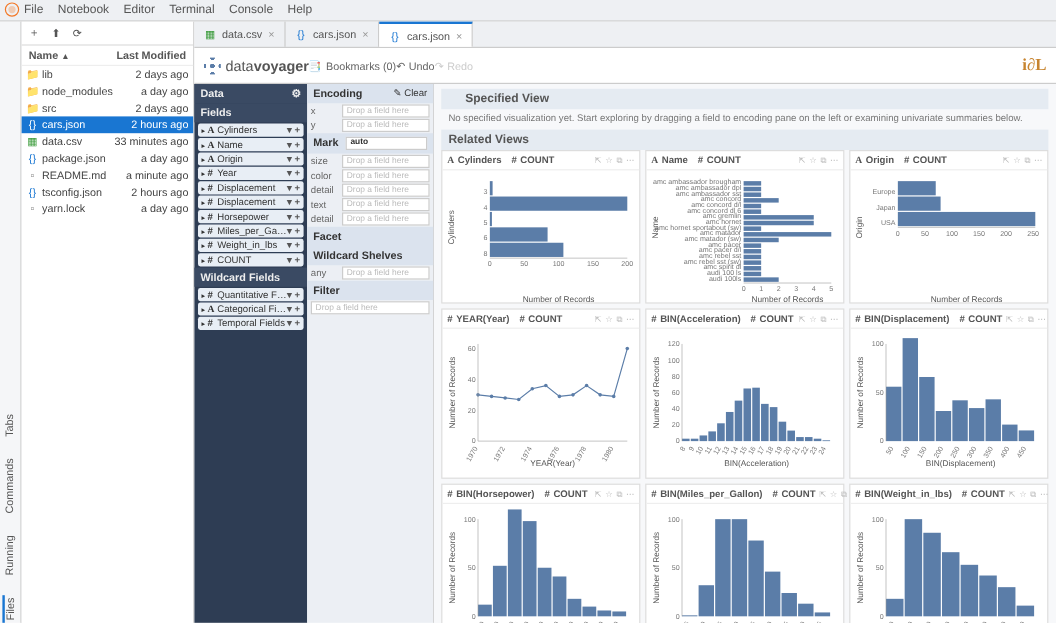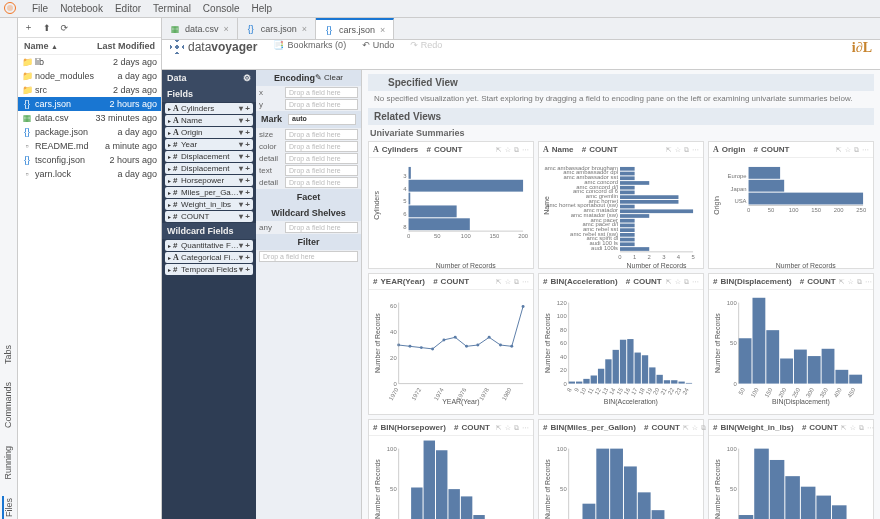--- a/index.html
+++ b/index.html
@@ -1,17 +1,17 @@
 <!DOCTYPE html>
 <html><head>
 <meta charset="utf-8">
 <style>
   * { box-sizing: border-box; margin: 0; padding: 0; font-family: -apple-system, Helvetica, Arial, sans-serif; }
   body { width: 880px; height: 519px; background: #fff; font-size: 9px; color: #333; overflow: hidden; }
-  .topmenu { height: 18px; background: #eef0f3; border-bottom: 1px solid #ccc; display: flex; align-items: center; padding-left: 32px; gap: 12px; font-size: 10px; color: #555; }
+  .topmenu { height: 18px; background: #eef0f3; border-bottom: 1px solid #ccc; display: flex; align-items: center; padding-left: 20px; gap: 12px; font-size: 10px; color: #555; }
   .topmenu span { cursor: pointer; }
   .logo-dot { position:absolute; left:4px; top:2px; width:12px; height:12px; border:1.5px solid #f37726; border-radius:50%; }
   .logo-dot::after{content:"";position:absolute;inset:2px;border-radius:50%;background:#f37726;opacity:.3}
   .side-tabs { position: absolute; left: 0; top: 18px; width: 18px; bottom: 0; background: #f5f6f8; border-right: 1px solid #ccc; writing-mode: sideways-lr; display: flex; gap: 14px; align-items: center; justify-content: start; padding-top:8px; font-size:9px; color:#555; }
   .side-tabs div { padding:2px 0; border-right:2px solid transparent;}
   .side-tabs .act{border-left:2px solid #1976d2;}
   .filepane { position:absolute; left:18px; top:18px; width:144px; bottom:0; background:#fff; border-right:1px solid #ccc; }
   .fp-toolbar{height:20px;display:flex;align-items:center;gap:10px;padding:0 6px;border-bottom:1px solid #ddd;color:#555}
   .fp-head{display:flex;justify-content:space-between;padding:3px 6px;font-size:9px;font-weight:bold;color:#555;border-bottom:1px solid #eee}
   .fp-row{display:flex;justify-content:space-between;align-items:center;padding:2px 4px;font-size:9px;color:#444}
@@ -28,25 +28,25 @@
   .tab .x{color:#999;font-size:9px}
   .main{position:absolute;left:162px;right:0;top:40px;bottom:0;display:flex;background:#fff}
   .dvleft{width:94px;background:#2e3d54;color:#eee;display:flex;flex-direction:column}
   .dvleft .sec{background:#3a4a63;padding:3px 5px;font-size:9px;font-weight:bold;display:flex;justify-content:space-between;align-items:center}
   .pill{display:flex;align-items:center;background:#e8eef5;color:#333;border-radius:2px;margin:1px 3px;padding:1px 3px;font-size:8px;height:11px}
   .pill .ty{font-weight:bold;width:8px}
   .pill .ty.n{font-family:serif}
   .pill .txt{flex:1;white-space:nowrap;overflow:hidden;text-overflow:ellipsis}
   .pill .add{color:#555;font-weight:bold;margin-left:auto;display:flex;gap:1px}
   .dvmid{width:106px;background:#eceff4;border-right:1px solid #ccc}
-  .dvmid .hdr{background:#dbe3ee;padding:3px 5px;font-size:9px;font-weight:bold;display:flex;justify-content:center}
+  .dvmid .hdr{background:#dbe3ee;padding:3px 5px;font-size:9px;font-weight:bold;display:flex;justify-content:space-between}
   .slot{display:flex;align-items:center;margin:1px 3px}
   .slot label{width:26px;font-size:8px;color:#666}
   .slot .box{flex:1;height:11px;background:#fff;border:1px solid #ccc;font-size:7px;color:#bbb;padding:0 3px;display:flex;align-items:center;position:relative}
-  .dvtop{height:30px;background:#fff;border-bottom:1px solid #ccc;display:flex;align-items:flex-start;padding:0 8px;gap:16px}
+  .dvtop{height:30px;background:#fff;border-bottom:1px solid #ccc;display:flex;align-items:center;padding:0 8px;}
   .brand{display:flex;align-items:center;gap:4px;font-size:12px;color:#555}
   .brand b{font-weight:300}
   .brand-icon{width:14px;height:14px;display:inline-block;background:radial-gradient(circle,#5b7da8 20%,transparent 21%),radial-gradient(circle at 0 50%,#5b7da8 12%,transparent 13%),radial-gradient(circle at 100% 50%,#5b7da8 12%,transparent 13%),radial-gradient(circle at 50% 0,#5b7da8 12%,transparent 13%),radial-gradient(circle at 50% 100%,#5b7da8 12%,transparent 13%)}
   .tbtn{font-size:9px;color:#666;display:flex;align-items:center;gap:3px}
   .tbtn.dis{color:#ccc}
   .idl{margin-left:auto;font-family:serif;font-size:14px;color:#c7842f;font-weight:bold}
   .charts{position:absolute;left:362px;right:0;top:70px;bottom:0;overflow:auto;padding:4px 6px;background:#f7f8fa}
   .sv{background:#e5ebf2;padding:3px 20px;font-size:10px;font-weight:bold;color:#555}
   .svnote{font-size:8px;color:#777;padding:3px 6px}
   .rv{background:#e5ebf2;padding:3px 6px;font-size:10px;font-weight:bold;color:#555;margin-top:2px}
@@ -336,21 +336,20 @@
     <div class="slot">
         <div class="box">Drop a field here</div>
       </div>
   </div>
 </div>
 
 <div class="charts">
   <div class="sv">Specified View</div>
   <div class="svnote">No specified visualization yet. Start exploring by dragging a field to encoding pane on the left or examining univariate summaries below.</div>
   <div class="rv">Related Views</div>
-  <div class="us">Univariate Summaries</div>
   <div class="grid" id="grid">
       <div class="card short">
         <div class="ch"><span class="badge" style="font-family:serif">A</span><span style="font-weight:bold">Cylinders</span>&nbsp;<span class="badge">#</span><span style="font-weight:bold">COUNT</span><span class="actions">
             <span>⇱</span>
             <span>☆</span>
             <span>⧉</span>
             <span>⋯</span>
           </span></div>
         <div class="plot"><svg viewBox="0 0 158 108">
             <rect class="bar" x="36" y="4" width="2.32" height="12"></rect>

